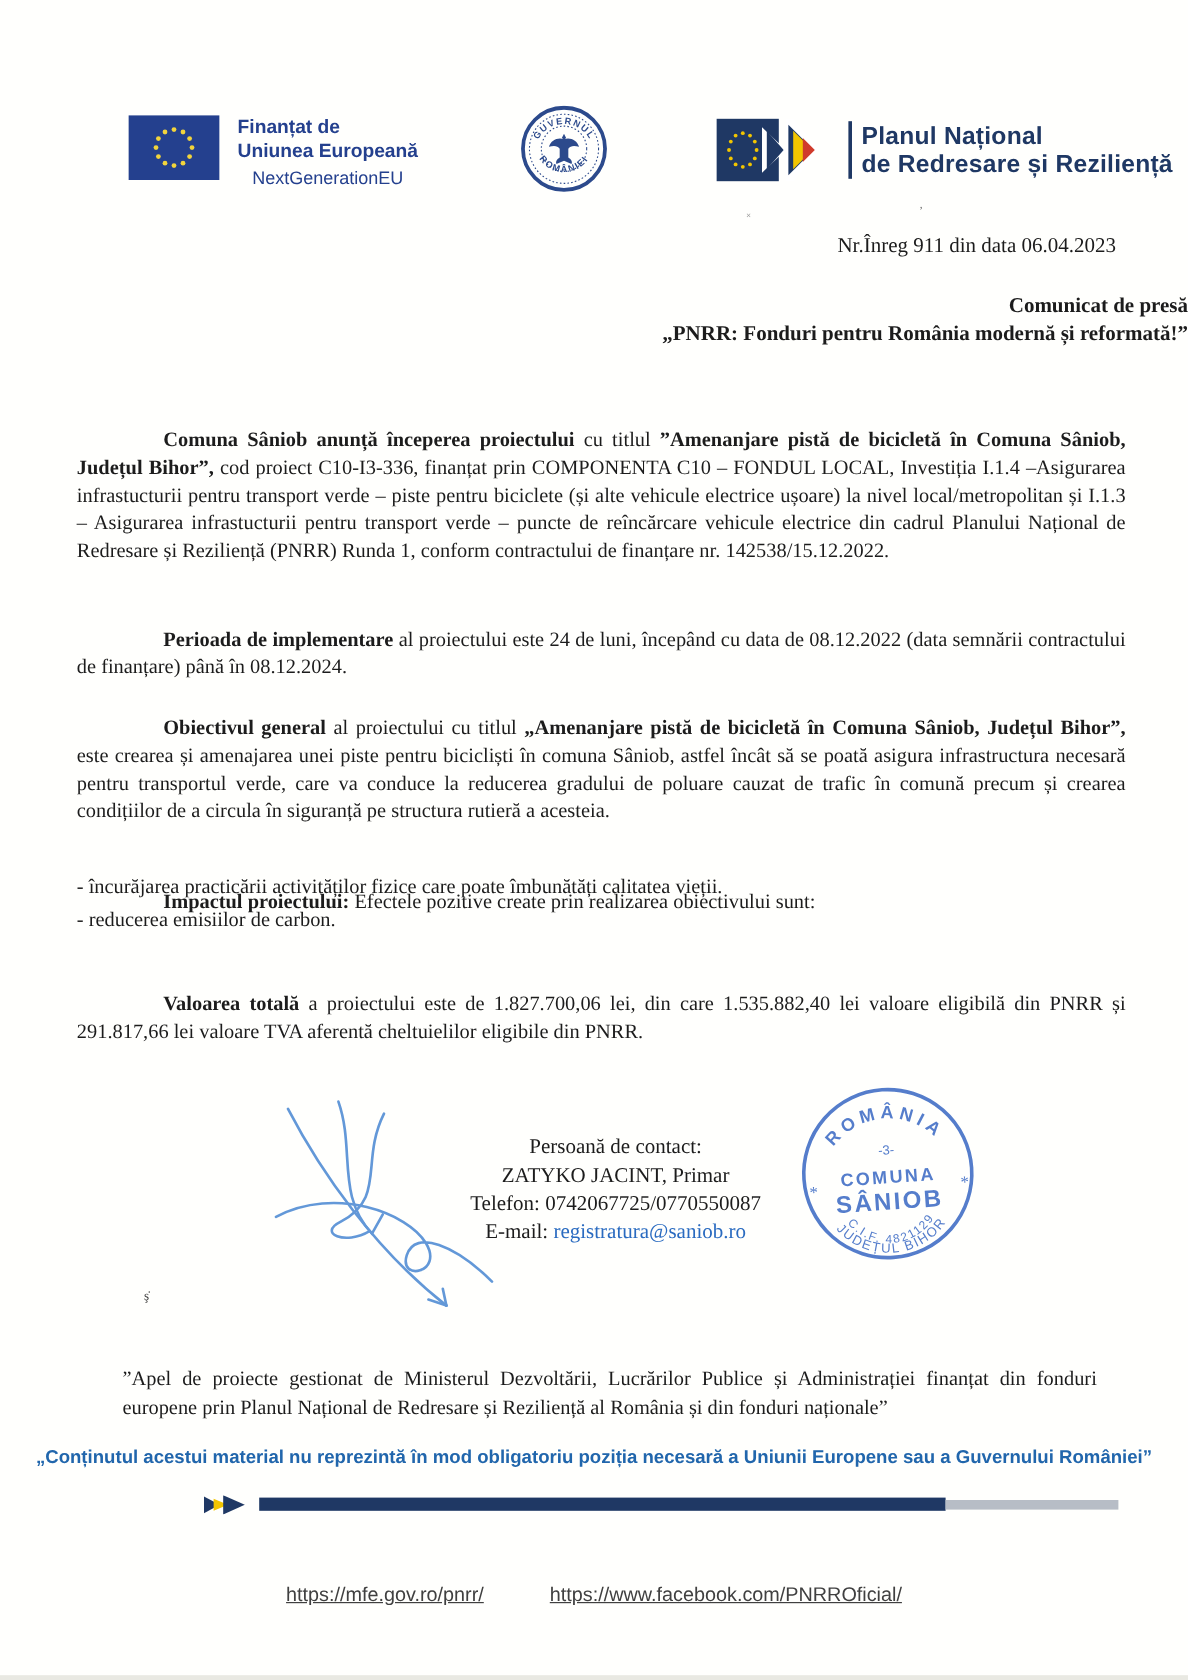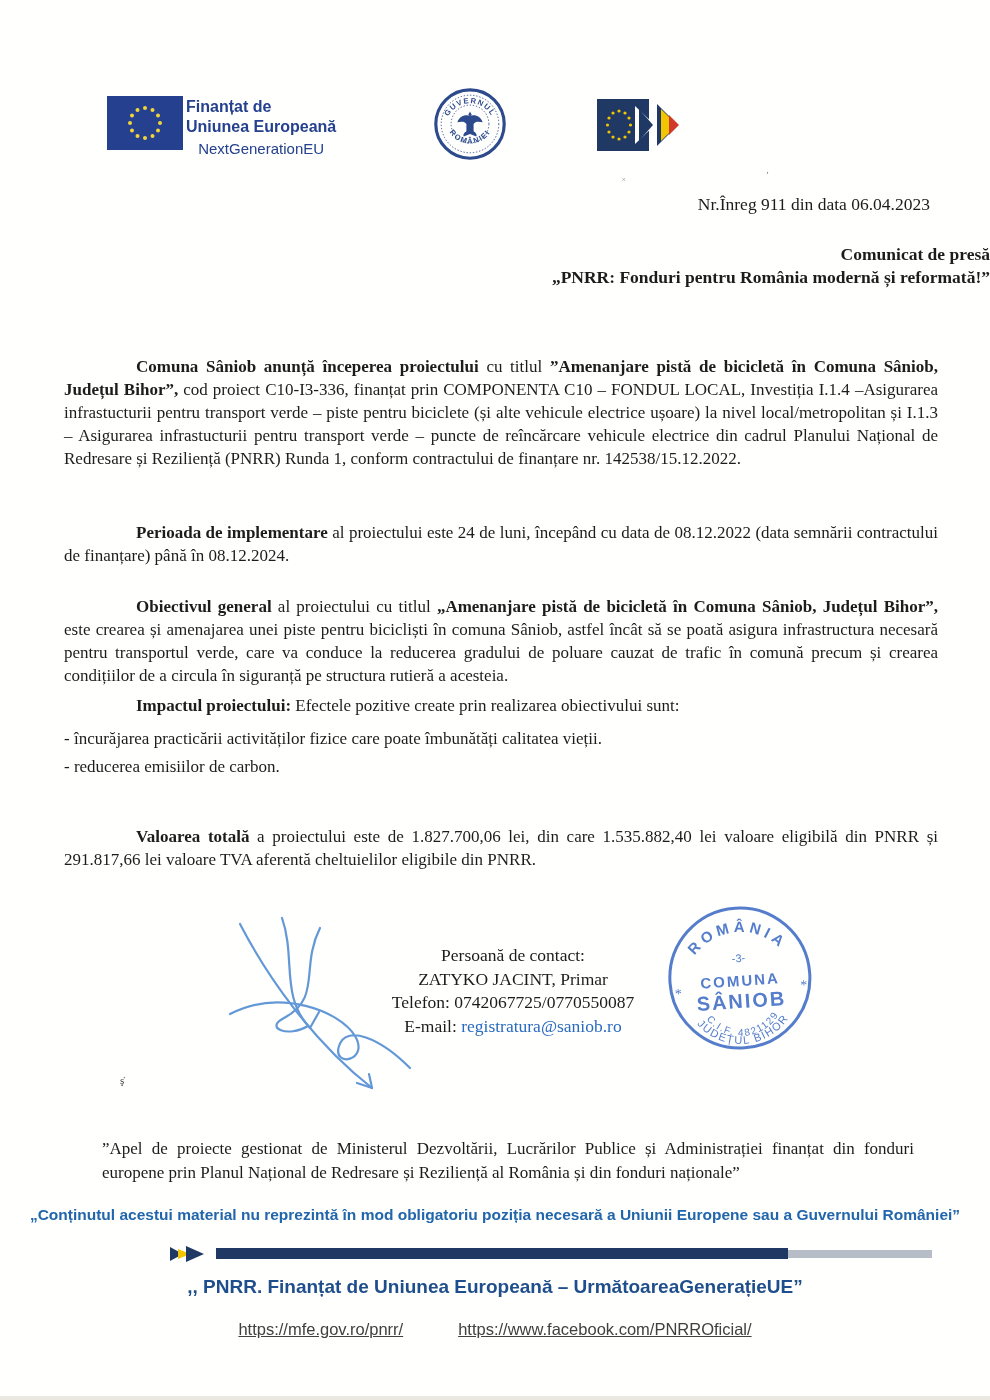--- a/index.html
+++ b/index.html
@@ -2,40 +2,40 @@
 <html lang="ro"><head>
 <meta charset="utf-8">
 <style>
   html,body{margin:0;padding:0;background:#9a9a9a;}
   .page{
     position:relative;width:990px;height:1400px;background:#fffffd;
     margin:0 auto;overflow:hidden;
     font-family:"Liberation Serif","DejaVu Serif",serif;color:#1c1c1c;
   }
   
-  .hdr-eu{position:absolute;left:107px;top:96px;display:flex;gap:3px;}
+  .hdr-eu{position:absolute;left:107px;top:96px;display:flex;gap:15px;}
   .hdr-eu .eu-text{font-family:"Liberation Sans","DejaVu Sans",sans-serif;color:#24408e;line-height:20px;padding-top:1px;}
   .hdr-eu .eu-text .b{font-weight:bold;font-size:16px;}
   .hdr-eu .eu-text .r{font-size:15px;margin-top:2px;text-align:center;}
   .hdr-seal{position:absolute;left:434px;top:88px;}
   .hdr-pnrr{position:absolute;left:597px;top:96px;display:flex;align-items:center;}
   .hdr-pnrr .pnrr-text{
     font-family:"Liberation Sans","DejaVu Sans",sans-serif;font-weight:bold;
     color:#1f3864;font-size:20.5px;line-height:23px;letter-spacing:.2px;
     border-left:3px solid #1f3864;padding-left:8px;margin-left:6px;height:48px;display:flex;flex-direction:column;justify-content:center;
   }
   
   .regline{position:absolute;top:194px;right:60px;font-size:17.5px;}
   .doc-title{position:absolute;top:243px;left:0;width:990px;text-align:right;font-weight:bold;font-size:17.5px;line-height:23px;}
   .para{position:absolute;left:64px;width:874px;font-size:17px;line-height:23px;text-align:justify;}
   .para.indent{text-indent:72px;}
   .p1{top:338px;}
   .p2{top:504px;}
   .p3{top:578px;}
-  .p4{top:663px;margin-top:31px;}
+  .p4{top:709px;margin-top:31px;}
   .bullet{position:absolute;left:64px;width:874px;font-size:17px;line-height:23px;}
   .b1{top:727px;}
   .b2{top:755px;}
   .p5{top:808px;}
   
   .contact{position:absolute;left:330px;top:944px;width:366px;text-align:center;font-size:17.5px;line-height:23.5px;}
   .contact a{color:#2a6bc0;text-decoration:none;}
   .signature{position:absolute;left:222px;top:916px;}
   .stamp{position:absolute;left:660px;top:898px;transform:rotate(-4deg);opacity:.88;}
   .speck{position:absolute;color:#3c3c3c;font-size:9px;}
@@ -133,20 +133,24 @@
           <circle cx="32" cy="22" r="1.6"></circle>
           <circle cx="28" cy="17" r="1.6"></circle>
       </g>
       <path d="M38 10 L58 29 L38 48 Z" fill="#ffffff"></path>
       <path d="M42 13 L56 29 L42 45 Z" fill="#1f3864"></path>
       <path d="M58 3 L58 55 L64 55 L86 29 L64 3 Z" fill="#ffffff"></path>
       <path d="M60 8 L81 29 L60 50 Z" fill="#1f3864"></path>
       <path d="M64 13 L80 29 L64 45 Z" fill="#f2c500"></path>
       <path d="M72 19 L82 29 L72 39 Z" fill="#d03a2b"></path>
     </svg>
+    <div class="pnrr-text">
+      <div>Planul Național</div>
+      <div>de Redresare și Reziliență</div>
+    </div>
   </div>
 
   <div class="regline">Nr.Înreg 911 din data 06.04.2023</div>
 
   <div class="doc-title">
     <div>Comunicat de presă</div>
     <div>„PNRR: Fonduri pentru România modernă și reformată!”</div>
   </div>
 
   <p class="para indent p1"><span style="font-weight: bold;">Comuna Sâniob anunță începerea proiectului</span><span> cu titlul </span><span style="font-weight: bold;">”Amenanjare pistă de bicicletă în Comuna Sâniob, Județul Bihor”,</span><span> cod proiect C10-I3-336, finanțat prin COMPONENTA C10 – FONDUL LOCAL, Investiția I.1.4 –Asigurarea infrastucturii pentru transport verde – piste pentru biciclete (și alte vehicule electrice ușoare) la nivel local/metropolitan  și I.1.3 – Asigurarea infrastucturii pentru transport verde – puncte de reîncărcare vehicule electrice din cadrul Planului Național de Redresare și Reziliență (PNRR) Runda 1, conform contractului de finanțare nr. 142538/15.12.2022.</span></p>
@@ -212,21 +216,20 @@
   <div class="footbar">
     <svg width="50" height="16" viewBox="0 0 50 16" style="position:absolute;left:0;top:0;">
       <path d="M0 1 L13 8 L0 15 Z" fill="#1f3864"></path>
       <path d="M8 3 L20 8 L8 13 Z" fill="#f2c500"></path>
       <path d="M16 0 L34 8 L16 16 Z" fill="#1f3864"></path>
     </svg>
     <div class="navy"></div>
     <div class="gray"></div>
   </div>
 
-  <div class="slogan">,, PNRR. Finanțat de Uniunea Europeană – UrmătoareaGenerațieUE”</div>
 
   <div class="links">
     <a href="#">https://mfe.gov.ro/pnrr/</a>
     <a href="#">https://www.facebook.com/PNRROficial/</a>
   </div>
 
   <div class="scan-edge"></div>
 </div>
 
 </body></html>

